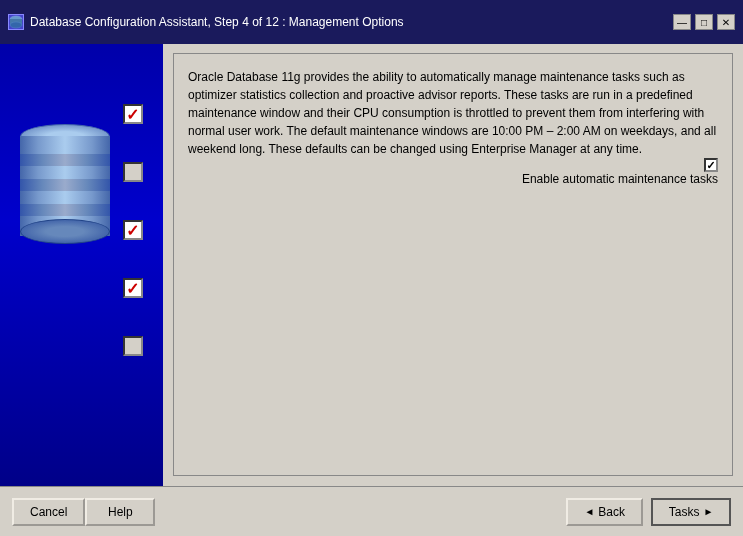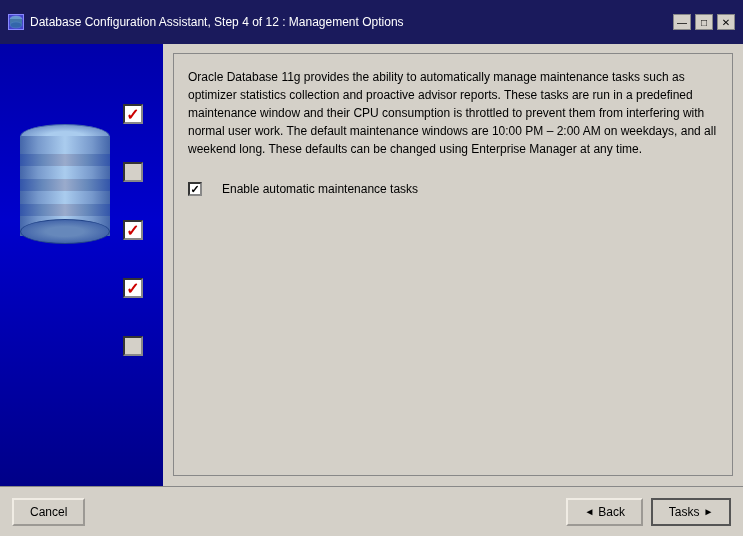--- a/index.html
+++ b/index.html
@@ -185,26 +185,27 @@
       background: #d4d0c8;
       border: 1px solid #888;
       padding: 14px;
       margin-top: -1px;
       overflow: auto;
     }
     .description-text {
       font-size: 12px;
       line-height: 1.5;
       color: #000;
-      margin-bottom: 24px;
+      margin-bottom: 0;
     }
     .enable-checkbox-row {
       display: flex;
       align-items: flex-end;
-      gap: 20px;
+      gap: 0;
+      flex-direction: column;
     }
     .enable-checkbox {
       width: 14px;
       height: 14px;
       background: white;
       border: 2px inset #888;
       display: flex;
       align-items: center;
       justify-content: center;
       flex-shrink: 0;
@@ -319,20 +320,21 @@
         <div class="enable-checkbox"></div>
         <span class="enable-label">Enable automatic maintenance tasks</span>
       </div>
     </div>
   </div>
 </div>
 
 <div class="bottom-bar">
   <div class="bottom-left">
     <button class="btn">Cancel</button>
+    <button class="btn">Help</button>
   </div>
   <div class="bottom-right">
     <button class="btn btn-back">
       <span class="nav-arrow">◄</span>
       <span>Back</span>
     </button>
     <button class="btn btn-next">
       <span>Tasks</span>
       <span class="nav-arrow">►</span>
     </button>

